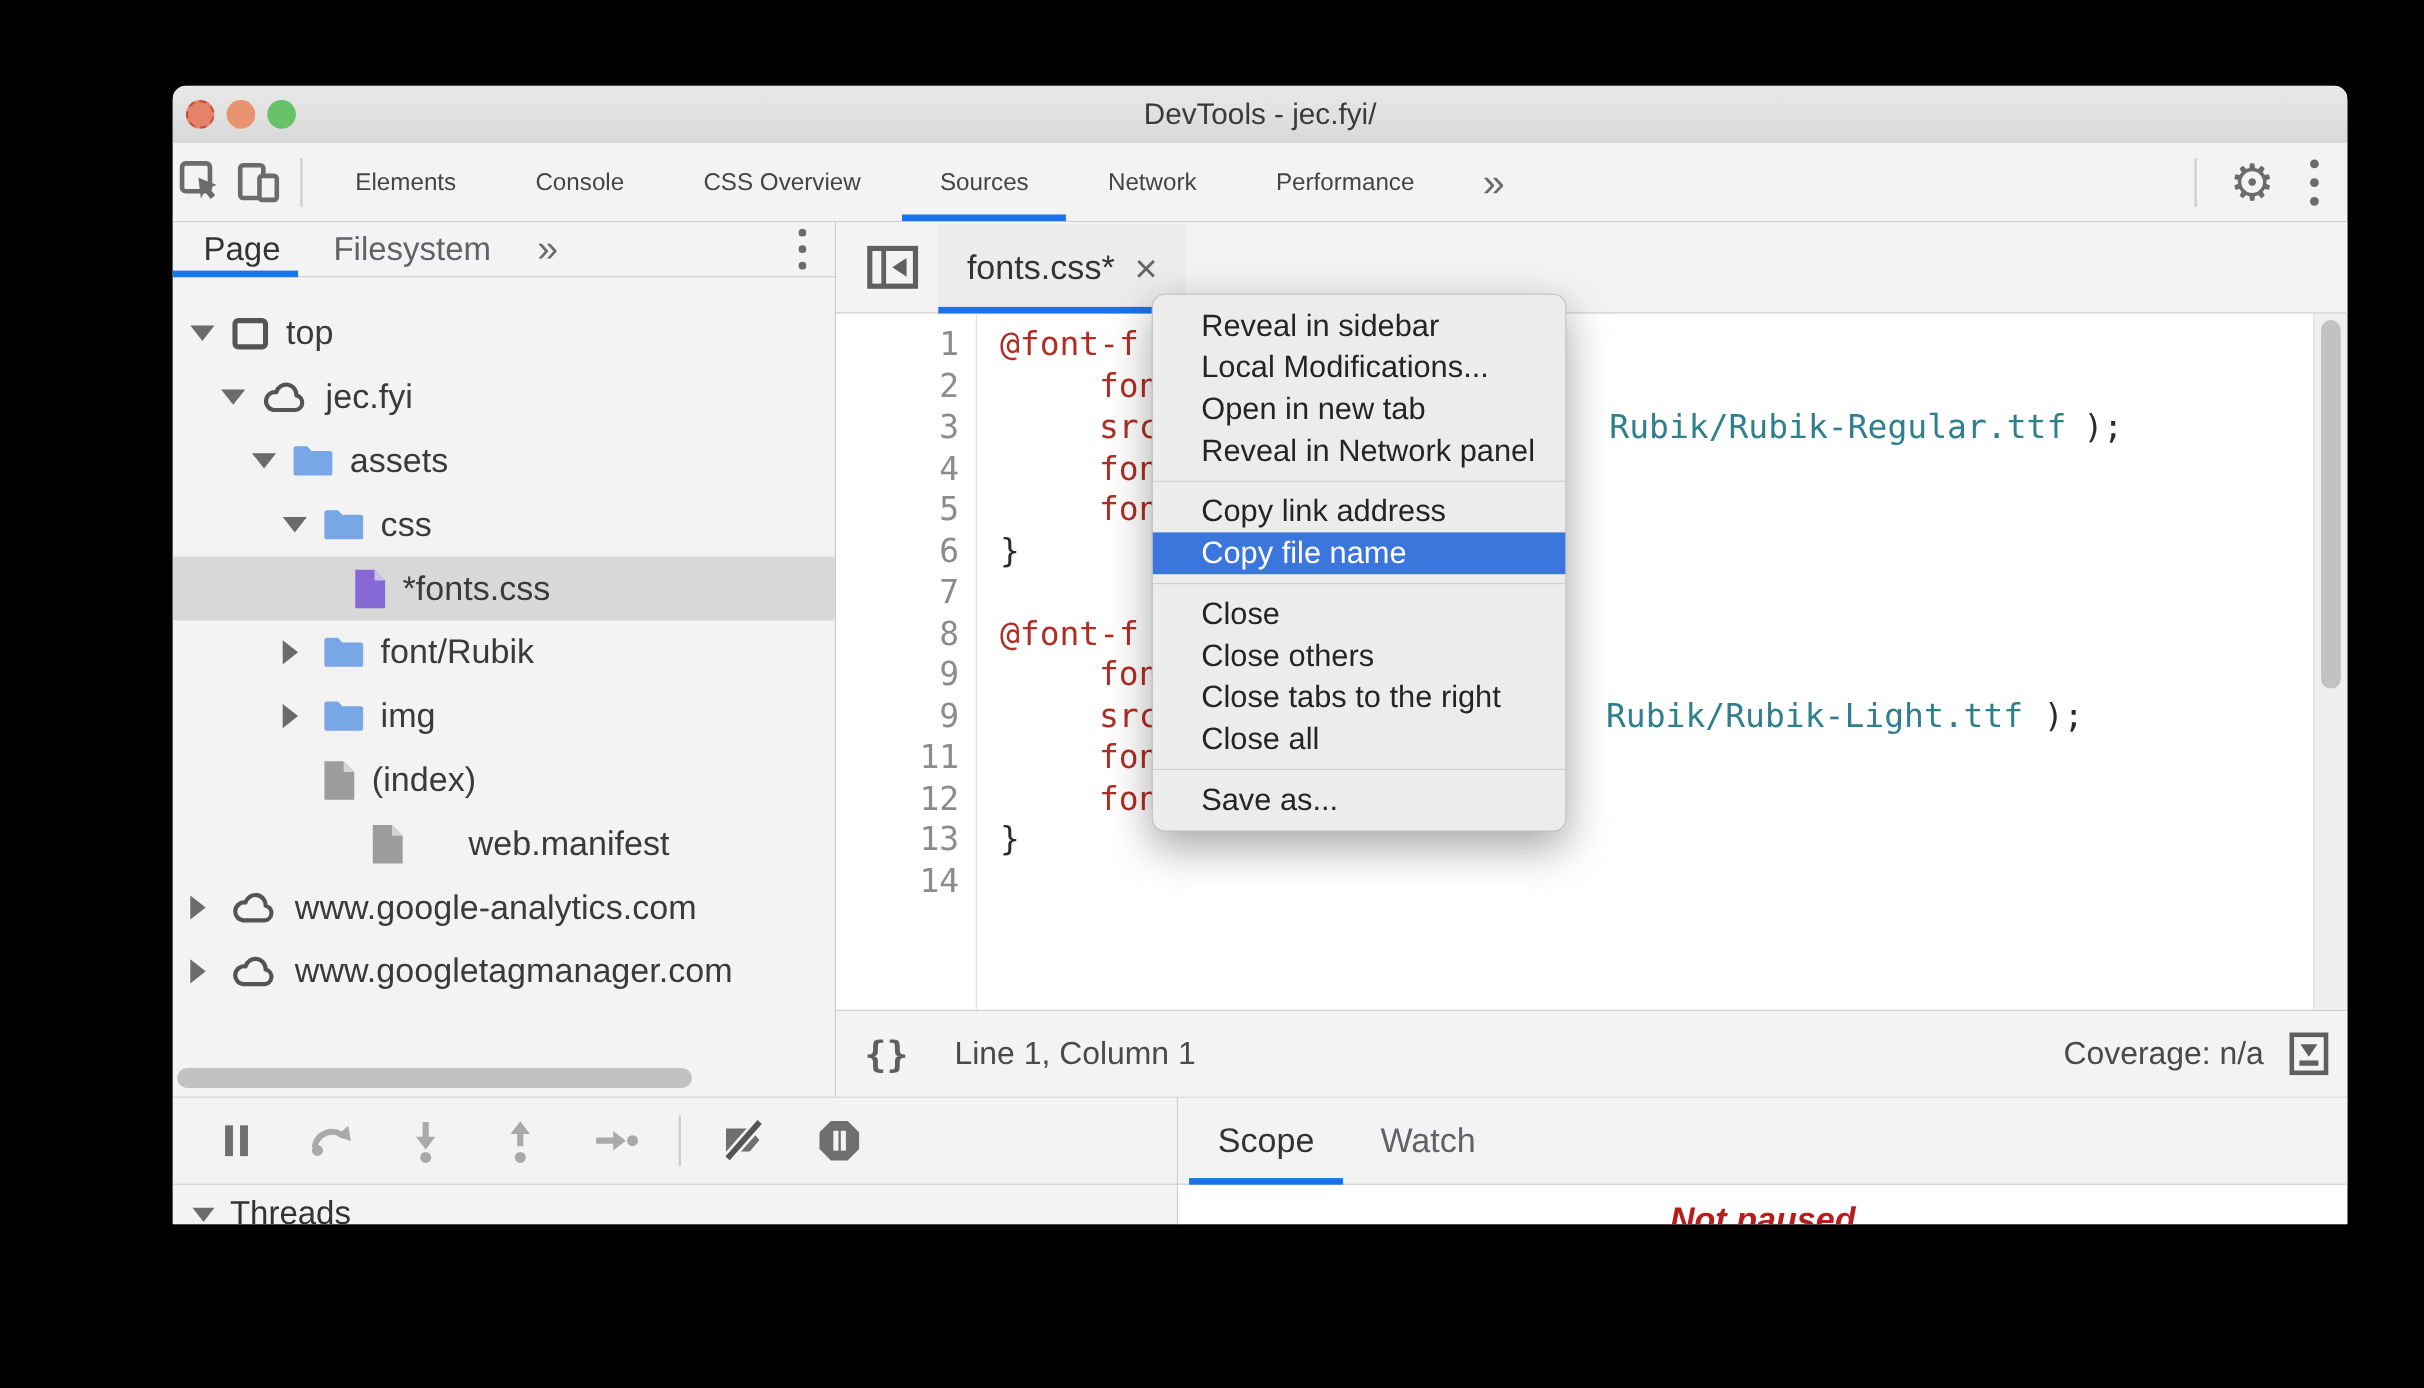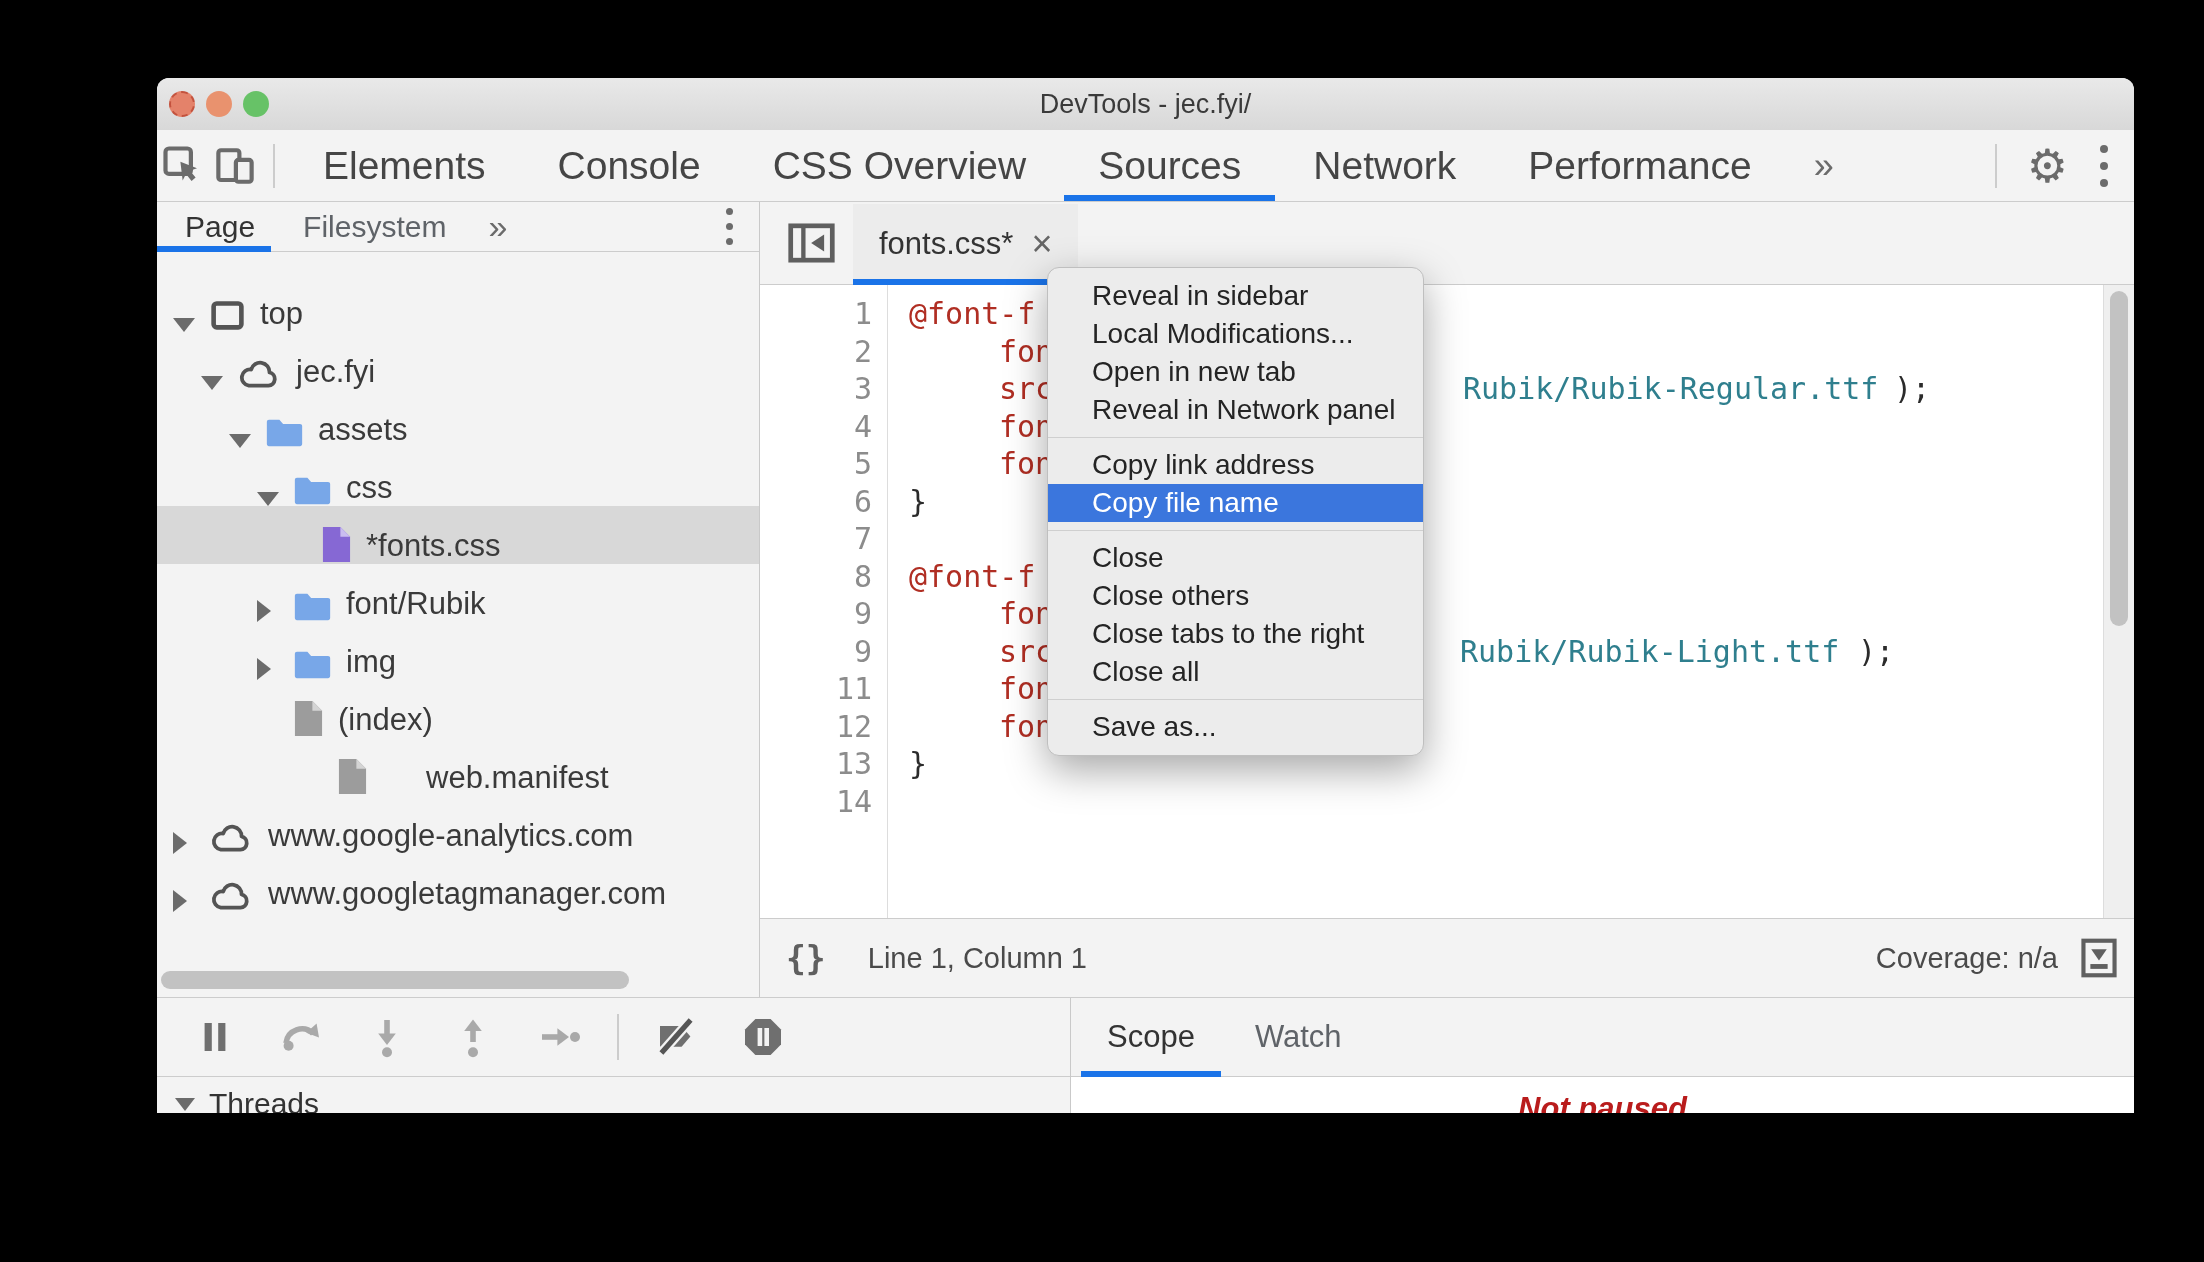--- a/index.html
+++ b/index.html
@@ -16,40 +16,40 @@
   .tl{position:absolute;top:13px;width:26px;height:26px;border-radius:50%;}
   .tl.red{left:12px;background:#e4826a;border:2px dashed rgba(170,45,25,.55);box-sizing:border-box;}
   .tl.yellow{left:49px;background:#e9926e;}
   .tl.green{left:86px;background:#67c267;}
   
   .toolbar{position:absolute;left:0;top:52px;width:100%;height:72px;background:#f3f3f3;
            border-bottom:1px solid #ccc;display:flex;align-items:center;box-sizing:border-box;}
   .tb-icon{display:flex;align-items:center;justify-content:center;width:52px;height:56px;}
   .vsep{width:2px;height:44px;background:#ccc;margin:0 12px;}
   .tb-tabs{display:flex;align-items:stretch;height:100%;}
-  .tb-tab{position:relative;display:flex;align-items:center;padding:0 36px;font-size:39px;color:#454545;}
+  .tb-tab{position:relative;display:flex;align-items:center;padding:0 36px;font-size:22px;color:#454545;}
   .tb-tab.active::after{content:"";position:absolute;left:2px;right:2px;bottom:0;height:6px;background:#1a73e8;}
   .tb-more{font-size:36px;color:#6b6b6b;padding:0 26px;}
   .tb-right{margin-left:auto;display:flex;align-items:center;height:100%;}
   .gear{font-size:46px;color:#6b6b6b;padding:0 18px;line-height:1;}
   .kebab{display:flex;flex-direction:column;gap:9px;padding:0 26px 0 14px;}
   .kebab i{width:8px;height:8px;border-radius:50%;background:#6b6b6b;}
   
   .main{position:absolute;left:0;top:124px;width:100%;height:795px;display:flex;}
   .sidebar{position:relative;width:603px;height:100%;border-right:1px solid #c9c9c9;box-sizing:border-box;background:#f3f3f3;}
   .side-hd{position:relative;height:50px;border-bottom:1px solid #ccc;display:flex;align-items:center;box-sizing:border-box;}
   .side-tab{position:relative;height:100%;display:flex;align-items:center;padding:0 20px;margin-left:8px;
             font-size:30px;color:#5f6368;}
   .side-tab.active{color:#333;}
   .side-tab.active::after{content:"";position:absolute;left:-8px;right:4px;bottom:-1px;height:6px;background:#1a73e8;}
   .side-more{font-size:34px;color:#6b6b6b;margin-left:22px;}
   .side-kebab{margin-left:auto;margin-right:26px;display:flex;flex-direction:column;gap:8px;}
   .side-kebab i{width:7px;height:7px;border-radius:50%;background:#6b6b6b;}
   .tree{position:absolute;left:0;top:50px;right:0;bottom:0;overflow:hidden;padding-top:22px;}
-  .trow{display:flex;align-items:flex-end;height:58px;font-size:31px;color:#3a3a3a;white-space:nowrap;}
+  .trow{display:flex;align-items:center;height:58px;font-size:31px;color:#3a3a3a;white-space:nowrap;}
   .trow.selected{background:#d8d8d8;}
   .exp{width:36px;display:flex;align-items:center;flex:0 0 36px;}
   .exp i{display:block;width:0;height:0;}
   .exp.open i{border-left:11px solid transparent;border-right:11px solid transparent;border-top:14px solid #6b6b6b;}
   .exp.closed i{border-top:11px solid transparent;border-bottom:11px solid transparent;border-left:14px solid #6b6b6b;}
   .ticon{display:flex;align-items:center;margin-right:14px;}
   .hscroll{position:absolute;left:4px;bottom:8px;width:468px;height:18px;border-radius:9px;background:#c2c2c2;}
   
   .editor{position:relative;flex:1;height:100%;display:flex;flex-direction:column;background:#fff;}
   .tabstrip{position:relative;height:83px;background:#f3f3f3;border-bottom:1px solid #ccc;

